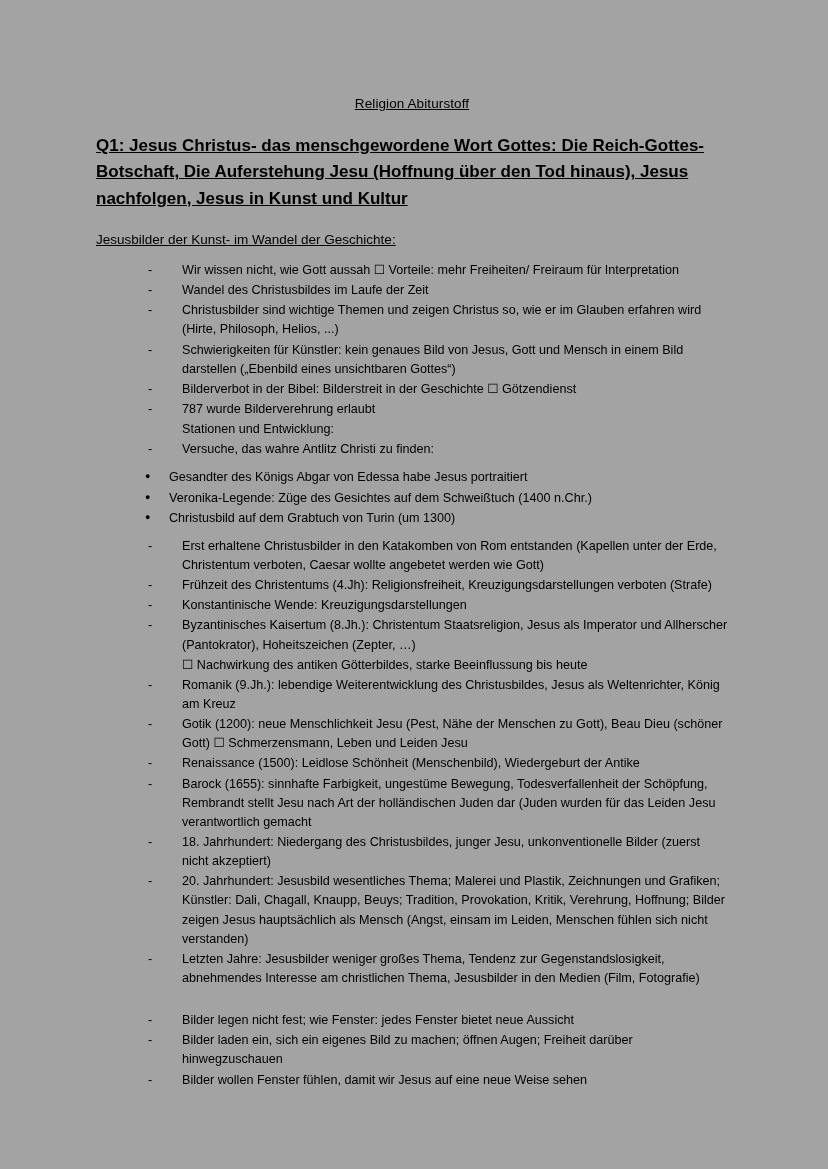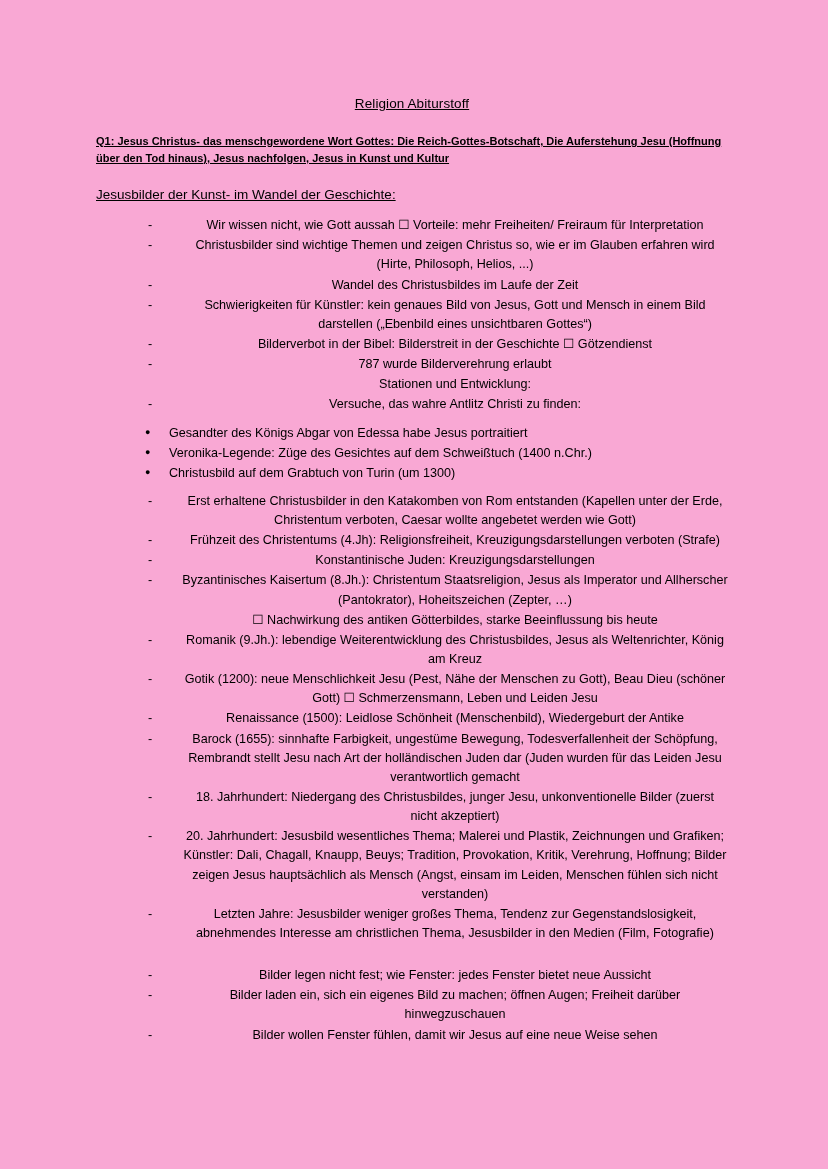--- a/index.html
+++ b/index.html
@@ -3,53 +3,52 @@
 <meta charset="utf-8">
 <style>
   html, body {
     margin: 0;
     padding: 0;
     background: #f0f0f0;
   }
   .page {
     width: 828px;
     height: 1169px;
-    background: #f9a8d4;
+    background: #a3a3a3;
     box-sizing: border-box;
     padding: 96px 100px 60px 96px;
     font-family: "Liberation Sans", sans-serif;
     color: #000000;
     position: relative;
     overflow: hidden;
   }
   .doc-title {
     text-align: center;
     font-size: 13.5px;
     text-decoration: underline;
     margin: 0 0 22px 0;
     letter-spacing: 0.1px;
   }
   .section-heading {
-    font-size: 11px;
+    font-size: 17px;
     font-weight: bold;
     text-decoration: underline;
     line-height: 1.55;
     margin: 0 0 20px 0;
     text-align: left;
   }
   .sub-heading {
     font-size: 13.5px;
     text-decoration: underline;
     margin: 0 0 14px 0;
   }
   ul.dash-list {
     list-style: none;
     margin: 0 0 0 0;
     padding: 0 0 0 52px;
-    text-align: center;
   }
   ul.dash-list > li {
     position: relative;
     font-size: 12.6px;
     line-height: 1.52;
     margin: 0 0 1px 0;
     padding-left: 34px;
   }
   ul.dash-list > li::before {
     content: "-";
@@ -93,39 +92,39 @@
 <div class="page">
 
   <div class="doc-title">Religion Abiturstoff</div>
 
   <div class="section-heading">Q1: Jesus Christus- das menschgewordene Wort Gottes: Die Reich-Gottes-Botschaft, Die Auferstehung Jesu (Hoffnung über den Tod hinaus), Jesus nachfolgen, Jesus in Kunst und Kultur</div>
 
   <div class="sub-heading">Jesusbilder der Kunst- im Wandel der Geschichte:</div>
 
   <ul class="dash-list">
     <li>Wir wissen nicht, wie Gott aussah ☐ Vorteile: mehr Freiheiten/ Freiraum für Interpretation</li>
+    <li>Wandel des Christusbildes im Laufe der Zeit</li>
     <li>Christusbilder sind wichtige Themen und zeigen Christus so, wie er im Glauben erfahren wird (Hirte, Philosoph, Helios, ...)</li>
-    <li>Wandel des Christusbildes im Laufe der Zeit</li>
     <li>Schwierigkeiten für Künstler: kein genaues Bild von Jesus, Gott und Mensch in einem Bild darstellen („Ebenbild eines unsichtbaren Gottes“)</li>
     <li>Bilderverbot in der Bibel: Bilderstreit in der Geschichte ☐ Götzendienst</li>
     <li>787 wurde Bilderverehrung erlaubt</li>
     <li class="nomark">Stationen und Entwicklung:</li>
     <li>Versuche, das wahre Antlitz Christi zu finden:</li>
   </ul>
 
   <ul class="bullet-list">
     <li>Gesandter des Königs Abgar von Edessa habe Jesus portraitiert</li>
     <li>Veronika-Legende: Züge des Gesichtes auf dem Schweißtuch (1400 n.Chr.)</li>
     <li>Christusbild auf dem Grabtuch von Turin (um 1300)</li>
   </ul>
 
   <ul class="dash-list">
     <li>Erst erhaltene Christusbilder in den Katakomben von Rom entstanden (Kapellen unter der Erde, Christentum verboten, Caesar wollte angebetet werden wie Gott)</li>
     <li>Frühzeit des Christentums (4.Jh): Religionsfreiheit, Kreuzigungsdarstellungen verboten (Strafe)</li>
-    <li>Konstantinische Juden: Kreuzigungsdarstellungen</li>
+    <li>Konstantinische Wende: Kreuzigungsdarstellungen</li>
     <li>Byzantinisches Kaisertum (8.Jh.): Christentum Staatsreligion, Jesus als Imperator und Allherscher (Pantokrator), Hoheitszeichen (Zepter, …)</li>
     <li class="nomark">☐   Nachwirkung des antiken Götterbildes, starke Beeinflussung bis heute</li>
     <li>Romanik (9.Jh.): lebendige Weiterentwicklung des Christusbildes, Jesus als Weltenrichter, König am Kreuz</li>
     <li>Gotik (1200): neue Menschlichkeit Jesu (Pest, Nähe der Menschen zu Gott), Beau Dieu (schöner Gott) ☐ Schmerzensmann, Leben und Leiden Jesu</li>
     <li>Renaissance (1500): Leidlose Schönheit (Menschenbild), Wiedergeburt der Antike</li>
     <li>Barock (1655): sinnhafte Farbigkeit, ungestüme Bewegung, Todesverfallenheit der Schöpfung, Rembrandt stellt Jesu nach Art der holländischen Juden dar (Juden wurden für das Leiden Jesu verantwortlich gemacht</li>
     <li>18. Jahrhundert: Niedergang des Christusbildes, junger Jesu, unkonventionelle Bilder (zuerst nicht akzeptiert)</li>
     <li>20. Jahrhundert: Jesusbild wesentliches Thema; Malerei und Plastik, Zeichnungen und Grafiken; Künstler: Dali, Chagall, Knaupp, Beuys; Tradition, Provokation, Kritik, Verehrung, Hoffnung; Bilder zeigen Jesus hauptsächlich als Mensch (Angst, einsam im Leiden, Menschen fühlen sich nicht verstanden)</li>
     <li>Letzten Jahre: Jesusbilder weniger großes Thema, Tendenz zur Gegenstandslosigkeit, abnehmendes Interesse am christlichen Thema, Jesusbilder in den Medien (Film, Fotografie)</li>
   </ul>

